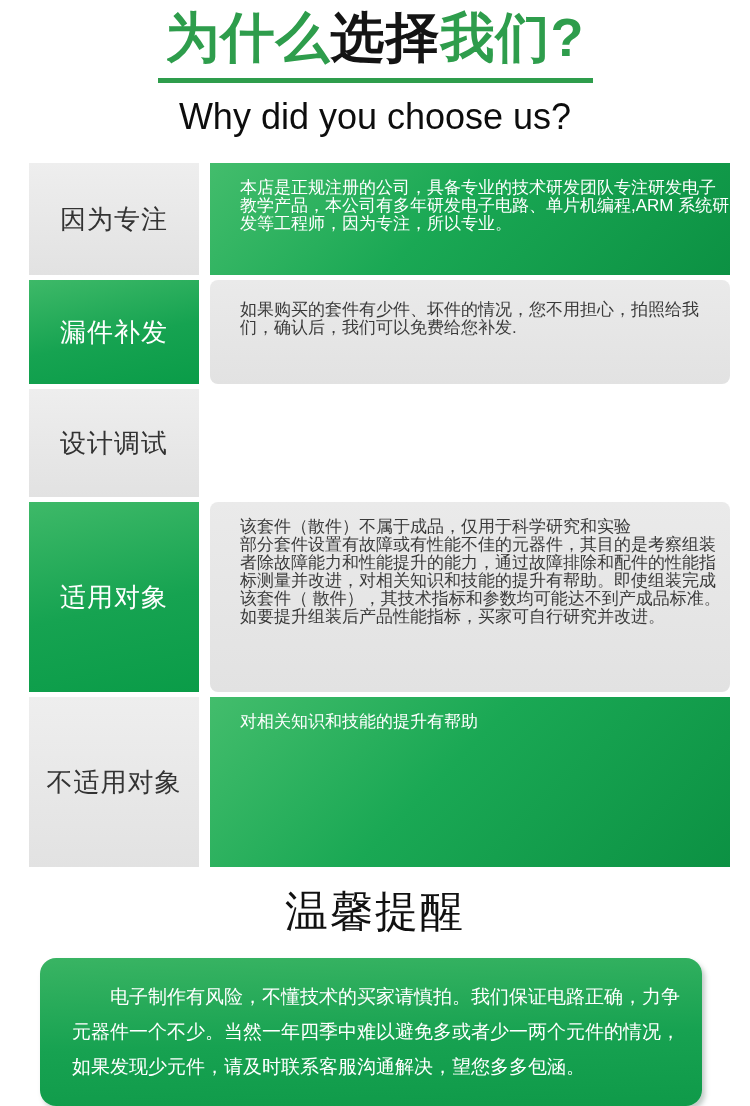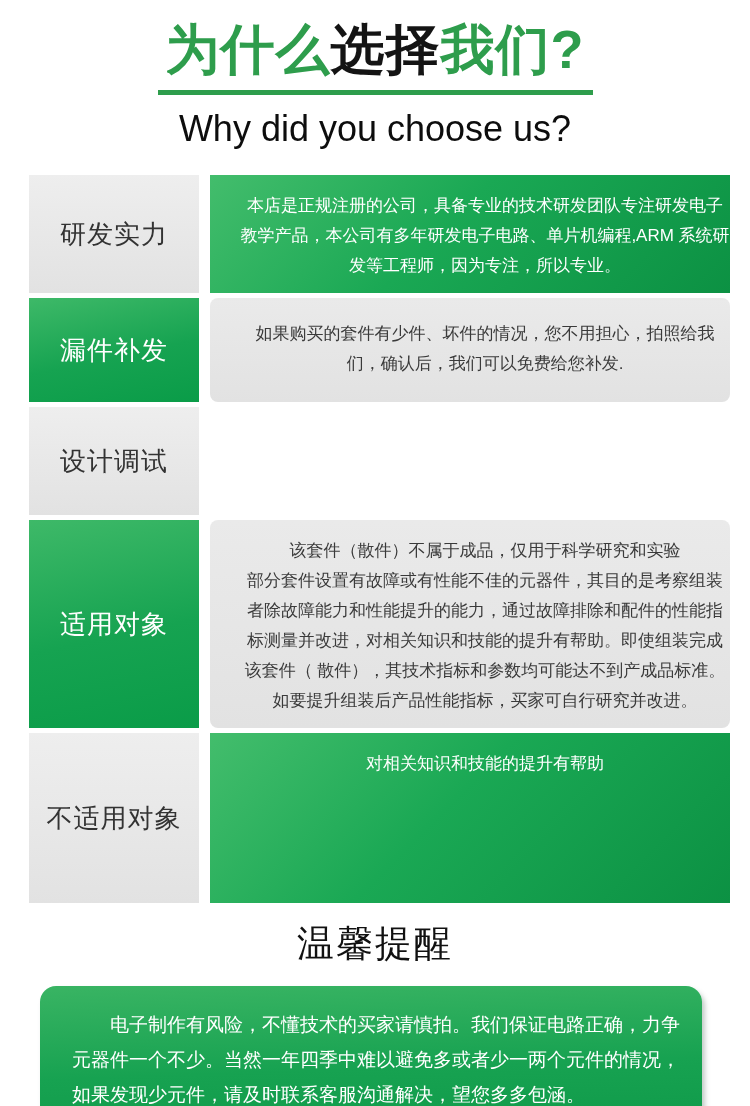--- a/index.html
+++ b/index.html
@@ -13,21 +13,21 @@
     width: 750px;
     height: 1106px;
     margin: 0 auto;
     background: #ffffff;
     overflow: hidden;
   }
 
   
   .header {
     text-align: center;
-    padding-top: 20px;
+    padding-top: 8px;
   }
   .title-wrap {
     display: inline-block;
     border-bottom: 5px solid #2e9d4c;
     padding: 0 8px 11px 8px;
   }
   .title {
     margin: 0;
     font-size: 54px;
     line-height: 1.1;
@@ -59,23 +59,22 @@
     align-items: center;
     justify-content: center;
     font-size: 26px;
     letter-spacing: 1px;
   }
   .row-content {
     flex: 1;
     margin-left: 11px;
     padding: 16px 0 12px 30px;
     font-size: 17px;
-    line-height: 30px;
+    line-height: 18px;
     box-sizing: border-box;
-    text-align: center;
   }
   .row-content p { margin: 0; }
 
   .v-gray-label {
     background: linear-gradient(180deg, #eeeeee 0%, #e2e2e2 100%);
     color: #333333;
   }
   .v-green-label {
     background: linear-gradient(168deg, #3eb968 0%, #16a351 55%, #0a9c48 100%);
     color: #ffffff;
@@ -94,21 +93,21 @@
   .row-2 { min-height: 104px; }
   .row-3 { min-height: 108px; }
   .row-4 { min-height: 190px; }
   .row-5 { min-height: 170px; }
   .row-2 .row-content { padding-top: 21px; }
 
   
   .reminder-title {
     margin: 16px 0 0 0;
     text-align: center;
-    font-size: 37px;
+    font-size: 43px;
     font-weight: 400;
     color: #111111;
     letter-spacing: 2px;
   }
   .reminder-box {
     width: 662px;
     min-height: 148px;
     margin: 17px 0 0 40px;
     box-sizing: border-box;
     padding: 21px 14px 20px 32px;
@@ -132,21 +131,21 @@
   <div class="header">
     <div class="title-wrap">
       <h1 class="title"><span class="c-green">为什么</span><span class="c-black">选择</span><span class="c-green">我们?</span></h1>
     </div>
     <h2 class="subtitle">Why did you choose us?</h2>
   </div>
 
   <div class="rows">
 
     <div class="row row-1">
-      <div class="row-label v-gray-label">研发实力</div>
+      <div class="row-label v-gray-label">因为专注</div>
       <div class="row-content v-green-content">
         <p>本店是正规注册的公司，具备专业的技术研发团队专注研发电子教学产品，本公司有多年研发电子电路、单片机编程,ARM 系统研发等工程师，因为专注，所以专业。</p>
       </div>
     </div>
 
     <div class="row row-2">
       <div class="row-label v-green-label">漏件补发</div>
       <div class="row-content v-gray-content">
         <p>如果购买的套件有少件、坏件的情况，您不用担心，拍照给我们，确认后，我们可以免费给您补发.</p>
       </div>

